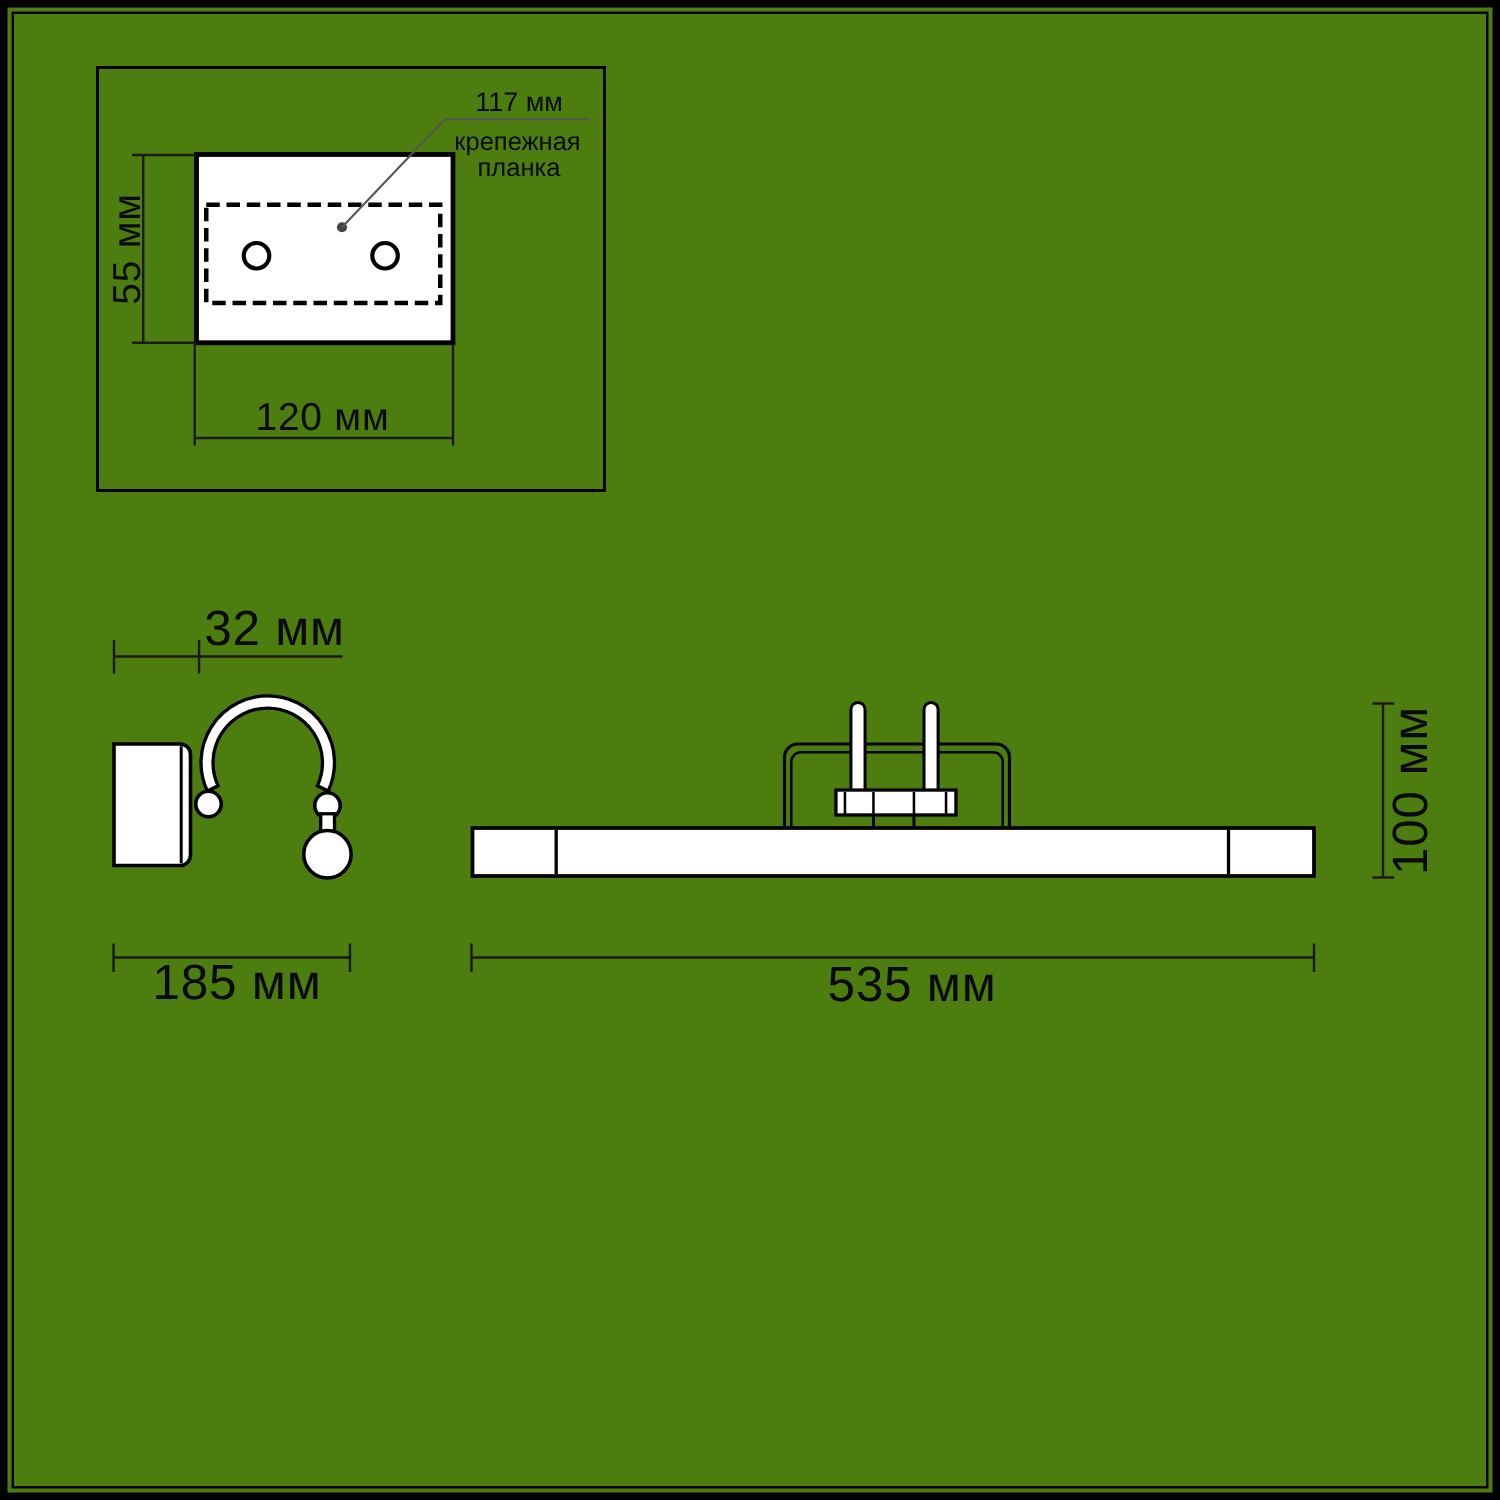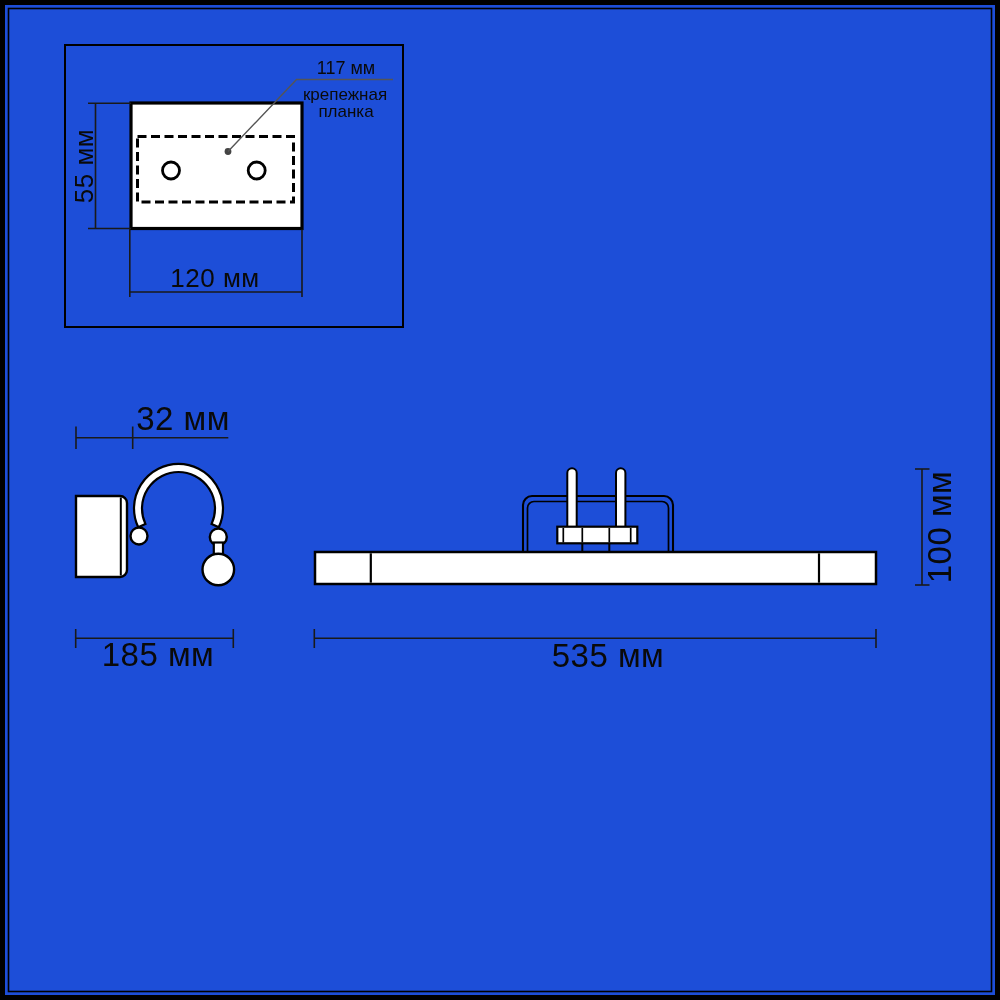--- a/index.html
+++ b/index.html
@@ -4,21 +4,21 @@
 <style>
   html, body {
     margin: 0;
     padding: 0;
     background: #ffffff;
   }
   .page {
     position: relative;
     width: 1000px;
     height: 1000px;
-    background: #1d4ed8;
+    background: #4d7c0f;
     font-family: "Liberation Sans", sans-serif;
   }
   svg { display: block; }
   text {
     font-family: "Liberation Sans", sans-serif;
     fill: #0a0a0a;
   }
   .t-main  { font-size: 33px; letter-spacing: 0.5px; }
   .t-inset { font-size: 26px; letter-spacing: 0.5px; }
   .t-small { font-size: 18px; }

